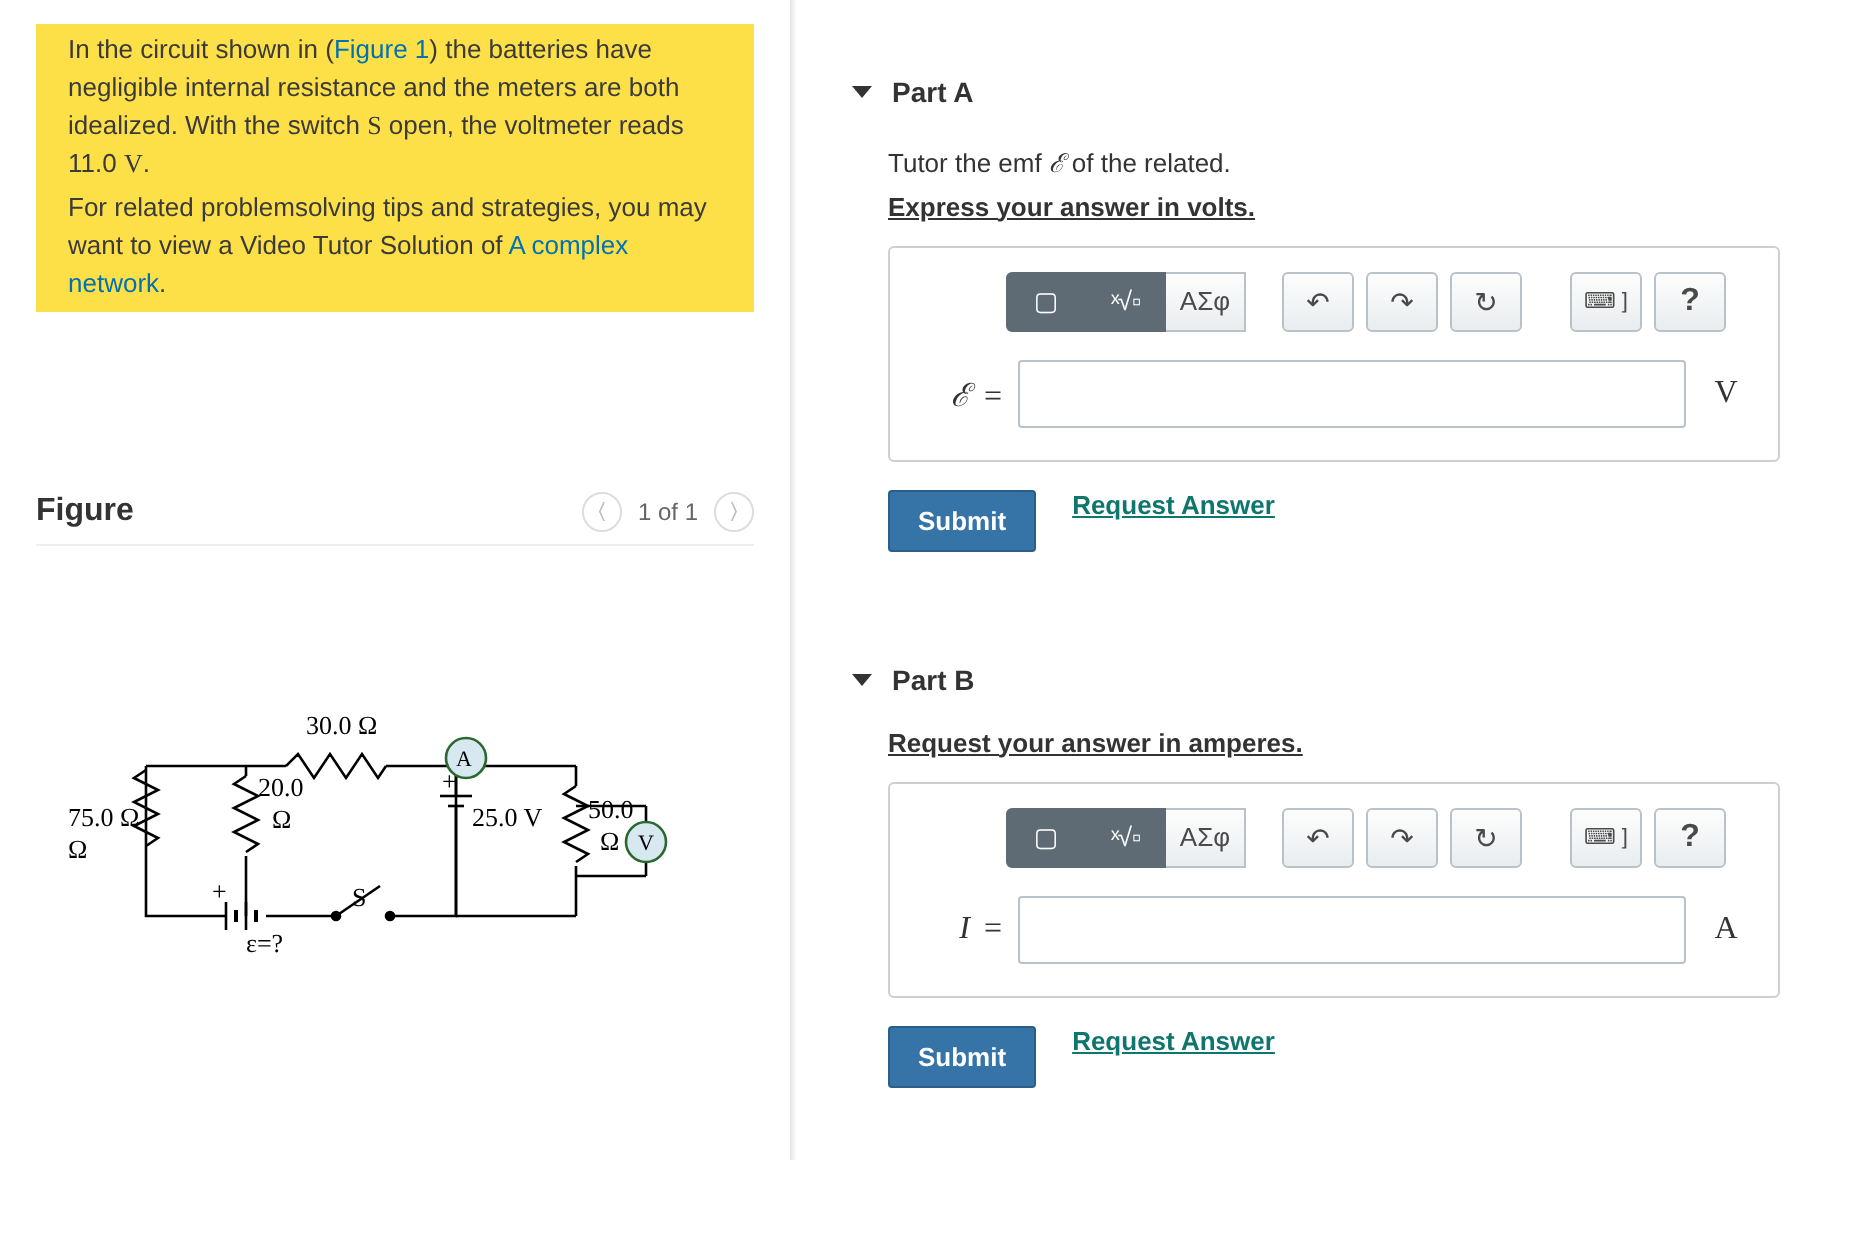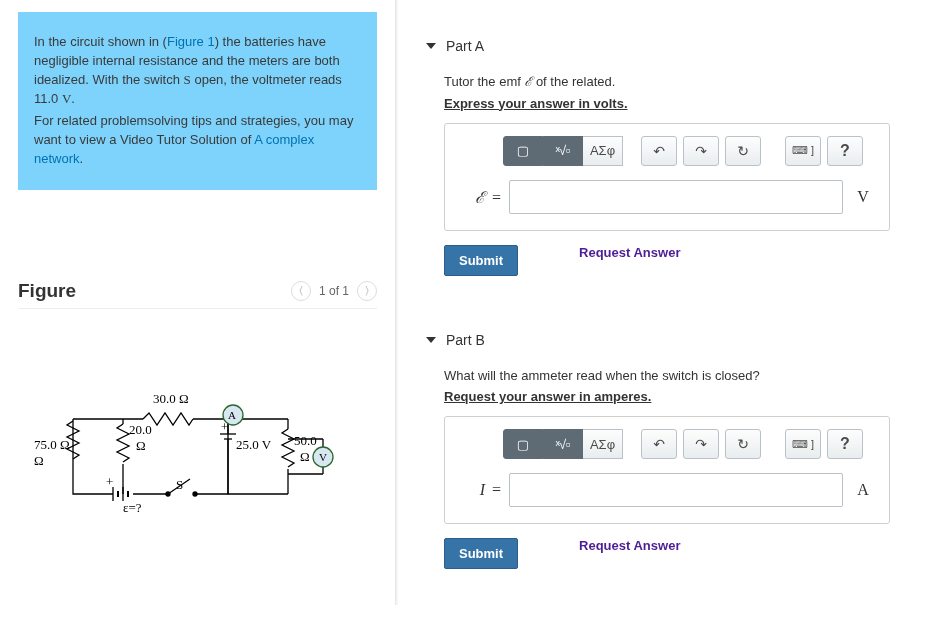--- a/index.html
+++ b/index.html
@@ -2,38 +2,38 @@
 <html><head>
   <meta charset="utf-8">
   <style>
     * { box-sizing: border-box; margin: 0; padding: 0; }
     body { font-family: Arial, Helvetica, sans-serif; font-size: 13px; color: #333; background: #fff; width: 926px; }
     .container { display: flex; }
     .left-col { width: 395px; padding: 12px 18px 18px 18px; }
     .right-col { flex: 1; padding: 0 18px 18px 0; border: none; }
     .divider { width: 3px; background: linear-gradient(to right, #e4e4e4, #fcfcfc); }
 
-    .intro-box { background: #7dd3fc; padding: 21px 16px; line-height: 1.45; color: #3a3a3a; }
+    .intro-box { background: #fde047; padding: 4px 16px; line-height: 1.45; color: #3a3a3a; }
     .intro-box .link { color: #0071b3; cursor: pointer; }
     .intro-box .math-s { font-family: Georgia, serif; font-style: normal; }
     .intro-box p + p { margin-top: 4px; }
     .v-unit { font-family: Georgia, serif; }
 
     .figure-header { display: flex; align-items: center; justify-content: space-between; margin-top: 90px; padding-bottom: 6px; border-bottom: 1px solid #eee; }
-    .figure-header h3 { font-size: 19px; font-weight: bold; color: #333; }
+    .figure-header h3 { font-size: 16px; font-weight: bold; color: #333; }
     .pager { display: flex; align-items: center; gap: 8px; color: #666; font-size: 12px; }
     .pager .arrow-btn { width: 20px; height: 20px; border: 1px solid #ddd; border-radius: 50%; display: flex; align-items: center; justify-content: center; color: #bbb; font-size: 11px; background: #fff; cursor: pointer; }
 
     .figure-canvas { margin-top: 70px; position: relative; height: 180px; }
     .figure-canvas svg { display: block; margin: 0 auto; }
     .res-lbl { font-family: Georgia, serif; font-size: 13px; }
     .cir-meter { font-family: Georgia, serif; font-size: 11px; }
 
     .part-panel { background: #fff; margin-top: 20px; padding: 12px 18px 18px 28px; }
-    .part-head { display: flex; align-items: center; gap: 10px; font-weight: normal; color: #333; font-size: 14px; padding: 6px 0 12px 0; }
+    .part-head { display: flex; align-items: center; gap: 10px; font-weight: bold; color: #333; font-size: 14px; padding: 6px 0 12px 0; }
     .part-head .caret { width: 0; height: 0; border-left: 5px solid transparent; border-right: 5px solid transparent; border-top: 6px solid #333; }
     .part-prompt { color: #333; margin: 6px 0 4px 18px; line-height: 1.5; }
     .part-prompt .emf { font-family: Georgia, 'Times New Roman', serif; font-style: italic; }
     .part-bold { font-weight: bold; color: #333; margin: 4px 0 12px 18px; text-decoration: underline; }
 
     .answer-box { border: 1px solid #cfcfcf; border-radius: 3px; padding: 12px 14px 16px 14px; margin-left: 18px; }
     .toolbar { display: flex; align-items: stretch; gap: 0; margin-bottom: 14px; margin-left: 44px; }
     .tool-group { display: flex; }
     .tool-btn { border: 1px solid #b9c2c8; border-left: none; background: linear-gradient(#fdfdfd,#e9edef); width: 40px; height: 30px; display: flex; align-items: center; justify-content: center; font-size: 13px; color: #4a4a4a; cursor: pointer; }
     .tool-btn:first-child { border-left: 1px solid #b9c2c8; border-top-left-radius: 3px; border-bottom-left-radius: 3px; }
@@ -44,21 +44,21 @@
     .tool-solo.kb { font-size: 11px; }
 
     .input-row { display: flex; align-items: center; gap: 8px; }
     .lhs { font-family: Georgia, 'Times New Roman', serif; font-style: italic; font-size: 16px; width: 42px; text-align: right; color: #333; }
     .lhs .eq { font-style: normal; margin-left: 3px; }
     .ans-input { flex: 1; height: 34px; border: 1px solid #b9c2c8; border-radius: 2px; padding: 4px 8px; font-size: 14px; }
     .unit { font-family: Georgia, serif; font-size: 16px; width: 24px; text-align: center; }
 
     .action-row { display: flex; align-items: flex-start; gap: 18px; margin: 14px 0 0 18px; }
     .submit-btn { background: #3674a8; color: #fff; border: 1px solid #2b5e8a; padding: 7px 14px; font-size: 13px; font-weight: bold; border-radius: 2px; cursor: pointer; }
-    .req-link { color: #4c1d95; font-size: 13px; font-weight: bold; cursor: pointer; margin-left: 43px; }
+    .req-link { color: #0f766e; font-size: 13px; font-weight: bold; text-decoration: underline; cursor: pointer; }
 
     .sqrt-sym { position: relative; display: inline-block; }
     .sqrt-sym .frac { font-size: 9px; position: relative; top: -3px; left: 1px; }
   </style>
 </head>
 <body>
 
 <div class="container">
   <div class="left-col">
     <div class="intro-box">
@@ -185,21 +185,20 @@
         <button class="submit-btn">Submit</button>
         <span class="req-link">Request Answer</span>
       </div>
     </div>
 
     <div class="part-panel">
       <div class="part-head">
         <span class="caret"></span>
         <span>Part B</span>
       </div>
-      <div class="part-prompt">What will the ammeter read when the switch is closed?</div>
       <div class="part-bold">Request your answer in amperes.</div>
 
       <div class="answer-box">
         <div class="toolbar">
           <div class="tool-group">
             <div class="tool-btn active">▢</div>
             <div class="tool-btn active">
                 <span class="sqrt-sym"><span class="frac">x</span>√▫</span>
               </div>
             <div class="tool-btn">ΑΣφ</div>

